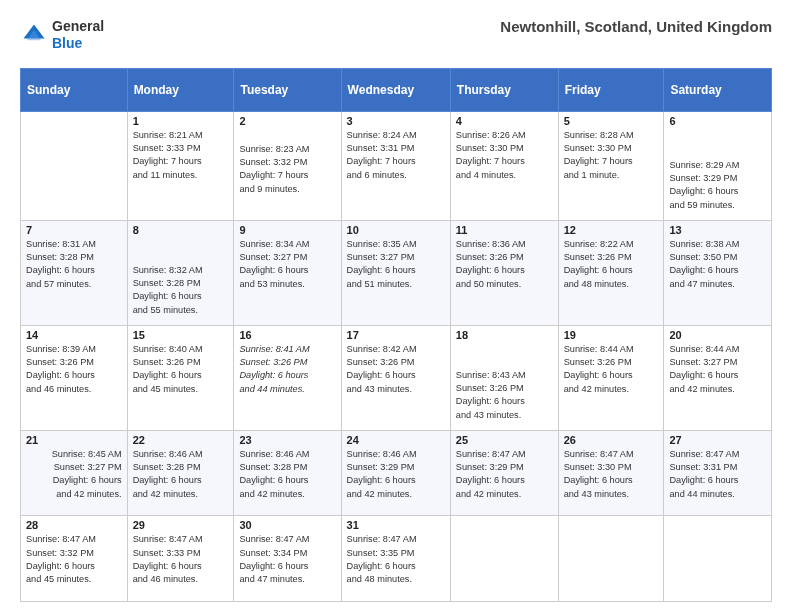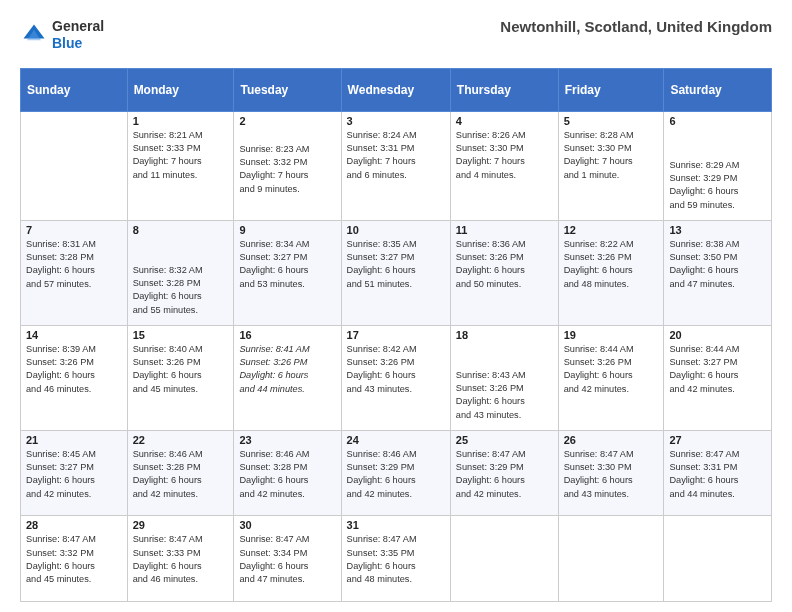--- a/index.html
+++ b/index.html
@@ -272,21 +272,21 @@
             <span class="day-num">20</span>
             <div class="day-info" style="white-space: pre-line;">Sunrise: 8:44 AM
 Sunset: 3:27 PM
 Daylight: 6 hours
 and 42 minutes.</div>
           </td>
         </tr>
         <tr>
           <td>
             <span class="day-num">21</span>
-            <div class="day-info" style="white-space: pre-line;">Sunrise: 8:45 AM
+            <div class="day-info" style="white-space: pre-line; text-align: right;">Sunrise: 8:45 AM
 Sunset: 3:27 PM
 Daylight: 6 hours
 and 42 minutes.</div>
           </td>
           <td>
             <span class="day-num">22</span>
             <div class="day-info" style="white-space: pre-line;">Sunrise: 8:46 AM
 Sunset: 3:28 PM
 Daylight: 6 hours
 and 42 minutes.</div>

